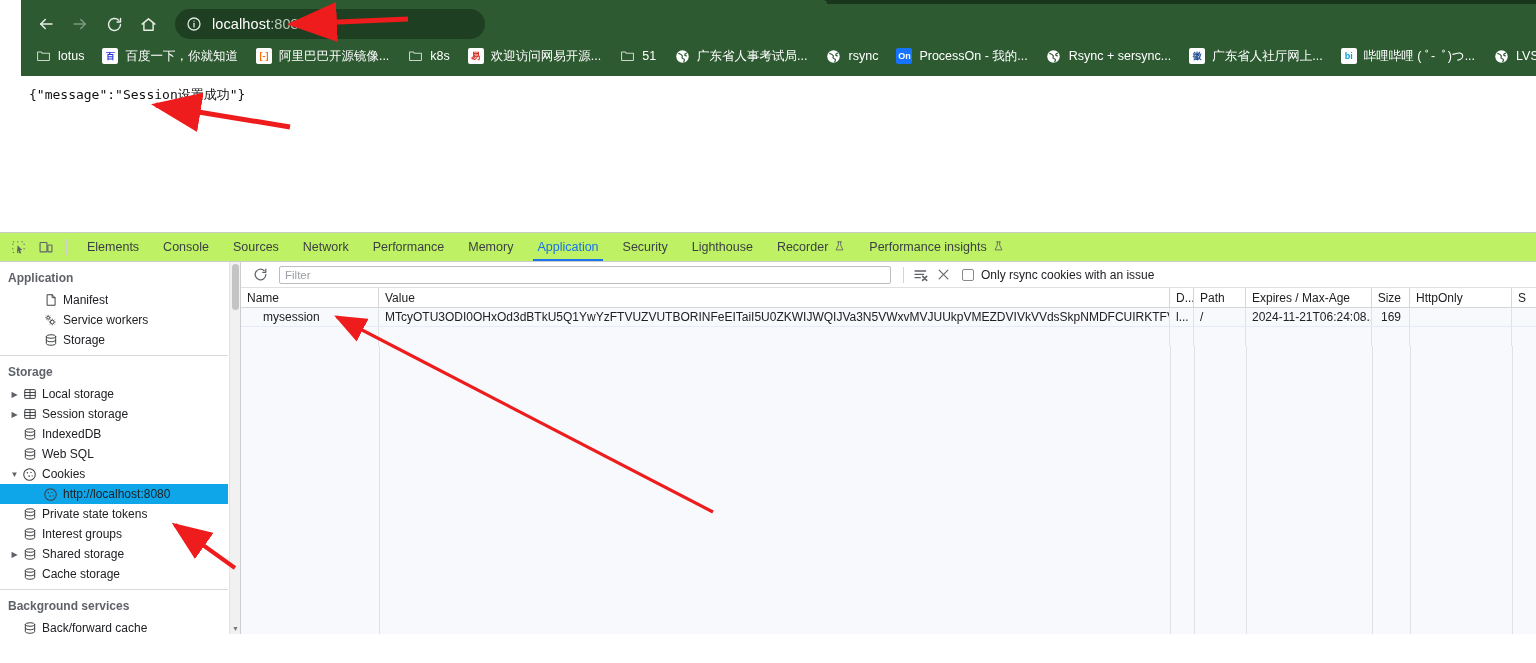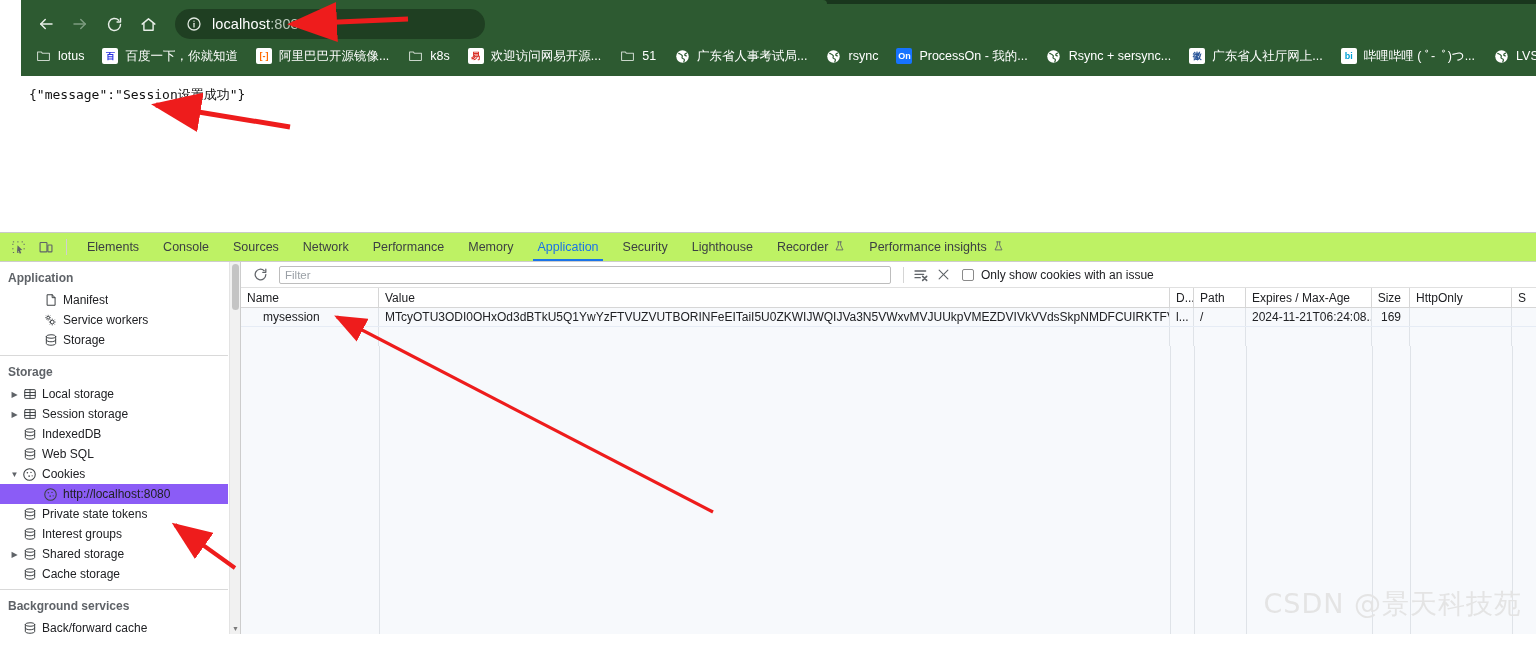--- a/index.html
+++ b/index.html
@@ -238,21 +238,21 @@
   }
   .tree-row {
     display: flex;
     align-items: center;
     height: 20px;
     padding-left: 8px;
     font-size: 12px;
     color: #202124;
     white-space: nowrap;
   }
-  .tree-row.selected { background: #8b5cf6; }
+  .tree-row.selected { background: #0ea5e9; }
   .tree-row .twisty {
     width: 13px;
     flex: 0 0 13px;
     font-size: 8px;
     color: #5f6368;
     display: flex; align-items: center; justify-content: center;
   }
   .tree-row .t-ico {
     width: 17px; height: 16px;
     flex: 0 0 17px;
@@ -818,21 +818,21 @@
             </svg>
           </div>
           <div class="ct-btn">
             <svg width="15" height="15" viewBox="0 0 24 24" fill="none" stroke="currentColor" stroke-width="1.8" stroke-linecap="round">
               <line x1="5" y1="5" x2="19" y2="19"></line>
                 <line x1="19" y1="5" x2="5" y2="19"></line>
             </svg>
           </div>
           <label class="ct-check">
             <span class="box"></span>
-            <span>Only show cookies with an issue</span>
+            <span>Only rsync cookies with an issue</span>
           </label>
         </div>
 
         <div class="cookie-table">
           <div class="table-fill">
             <div class="fill-col" style="left:138px"></div>
             <div class="fill-col" style="left:929px"></div>
             <div class="fill-col" style="left:953px"></div>
             <div class="fill-col" style="left:1005px"></div>
             <div class="fill-col" style="left:1131px"></div>
@@ -869,21 +869,20 @@
                 <div class="ct-cell c-size"></div>
                 <div class="ct-cell c-http"></div>
                 <div class="ct-cell c-samesite"></div>
               </div>
             </div>
         </div>
       </div>
     </div>
   </div>
 
-  <div class="watermark">CSDN @景天科技苑</div>
 
   <svg class="annot" style="left:280px;top:8px;width:140px;height:30px;">
     <defs>
       <marker id="ah1" markerWidth="10" markerHeight="8" refX="9" refY="4" orient="auto">
         <polygon points="0,0 10,4 0,8" fill="#ee1c1c"></polygon>
       </marker>
     </defs>
     <line x1="128" y1="11" x2="12" y2="16" stroke="#ee1c1c" stroke-width="5" marker-end="url(#ah1)"></line>
   </svg>
 

